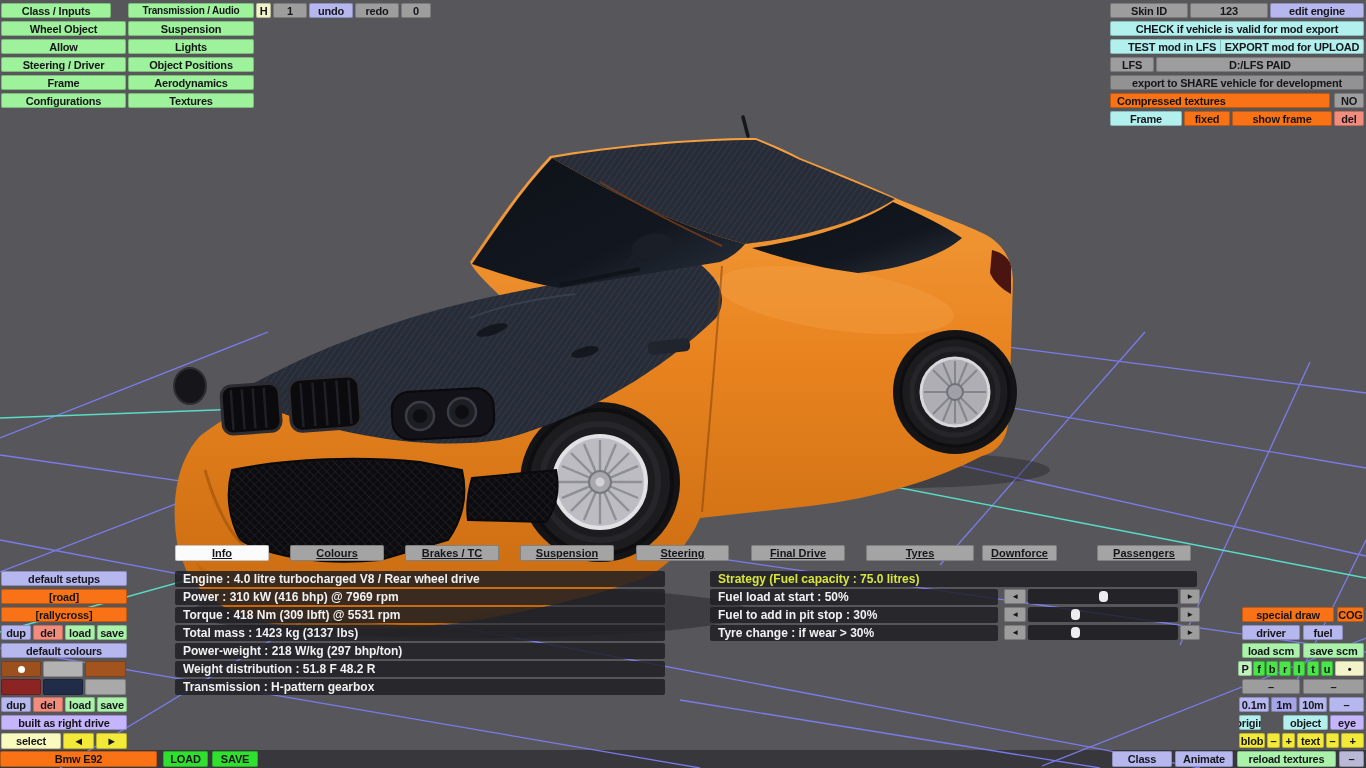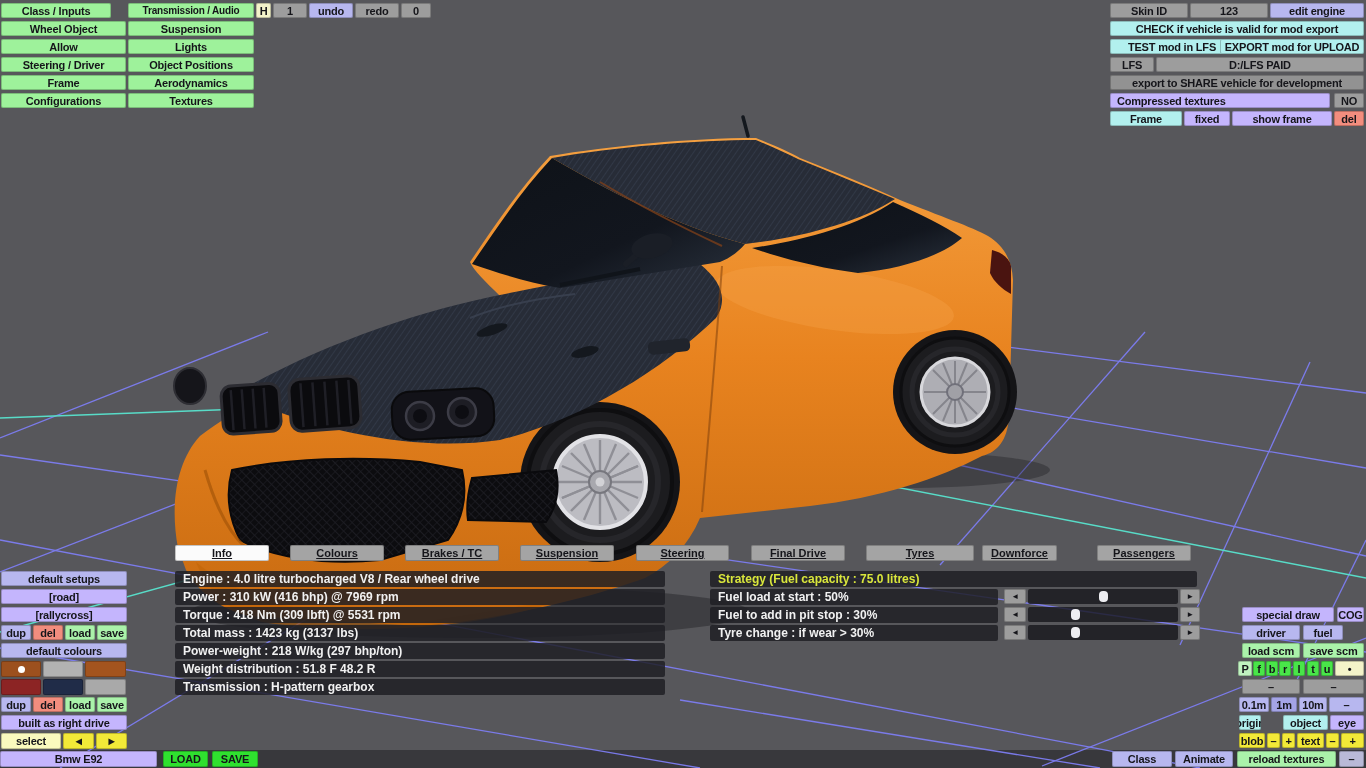--- a/index.html
+++ b/index.html
@@ -7,21 +7,21 @@
        font-family:"Liberation Sans",sans-serif;}
   #stage{position:absolute;left:0;top:0;width:1366px;height:768px;}
   svg#viewport{position:absolute;left:0;top:0;}
   
   .b{position:absolute;box-sizing:border-box;height:15px;display:flex;align-items:center;
      justify-content:center;font:bold 11px "Liberation Sans",sans-serif;color:#15151a;
      border-radius:2px;box-shadow:inset 0 0 0 1px rgba(0,0,0,.22);white-space:nowrap;
      overflow:hidden;letter-spacing:-0.2px;}
   .sm{font-size:10px;}
   .c-green{background:#9ef29b}.c-cyan{background:#b2f0ee}.c-lav{background:#b7b7ef}
-  .c-lav2{background:#a4a4e6}.c-gray{background:#9d9d9d}.c-gray2{background:#c4b5fd}
+  .c-lav2{background:#a4a4e6}.c-gray{background:#9d9d9d}.c-gray2{background:#f97316}
   .c-gray3{background:#929292}.c-salmon{background:#f28d7e}.c-cream{background:#f3f3c9}
   .c-yellow{background:#f2e938}.c-paleyellow{background:#fafabe}.c-bgreen{background:#2fe02f}
   .c-lgreen{background:#aaf2aa}.c-bgreen2{background:#49e549}.c-pgreen{background:#c0f2c0}.c-lgray{background:#c4b5fd}.c-lavgray{background:#b9b9d7}
   
   .drow{position:absolute;box-sizing:border-box;height:16px;display:flex;align-items:center;
         padding:0 8px;background:rgba(30,30,36,.84);color:#f1f1f1;
         font:bold 12px "Liberation Sans",sans-serif;border-radius:2px;white-space:nowrap;}
   .tab{position:absolute;box-sizing:border-box;height:16px;display:flex;align-items:center;
        justify-content:center;background:#a4a4a4;color:#15151a;border-radius:2px;
        font:bold 11px "Liberation Sans",sans-serif;box-shadow:inset 0 0 0 1px rgba(0,0,0,.22);text-decoration:underline;}

